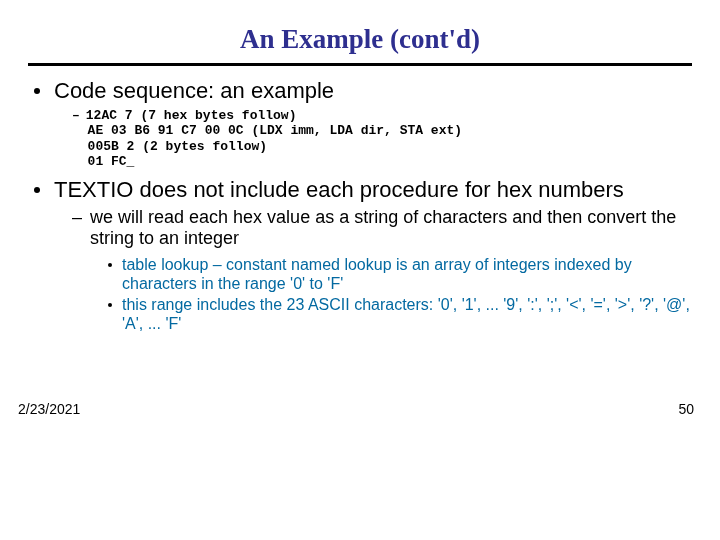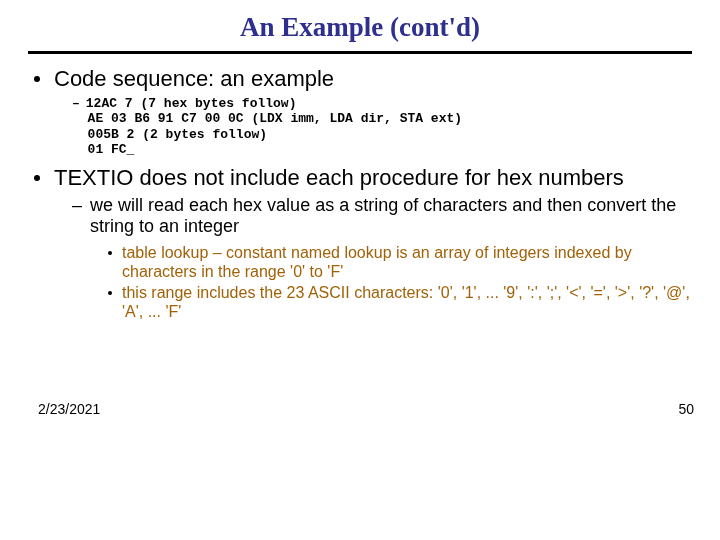--- a/index.html
+++ b/index.html
@@ -1,28 +1,28 @@
 <!DOCTYPE html>
 <html><head>
 <meta charset="utf-8">
 <style>
   * { box-sizing: border-box; margin: 0; padding: 0; }
   html, body { width: 720px; height: 540px; background: #fff; font-family: Arial, Helvetica, sans-serif; }
-  .slide { width: 720px; height: 435px; position: relative; padding: 12px 28px 0 28px; }
+  .slide { width: 720px; height: 435px; position: relative; padding: 24px 28px 0 28px; }
   .title { text-align: center; color: #2e2f8f; font-family: "Times New Roman", Times, serif; font-size: 27px; font-weight: bold; margin-bottom: 8px; }
   .hr { border: none; border-top: 3px solid #000; margin: 0 0 12px 0; }
   .bullet1 { display: flex; align-items: flex-start; font-size: 22px; color: #000; font-family: Arial, sans-serif; margin: 6px 0 4px 6px; line-height: 1.18; text-align: center; }
   .bullet1 .dot { width: 6px; height: 6px; border-radius: 50%; background: #000; margin: 10px 14px 0 0; flex-shrink: 0; }
   .code { font-family: "Courier New", Courier, monospace; font-size: 13px; color: #000; margin: 2px 0 8px 44px; white-space: pre; font-weight: bold; line-height: 1.18; }
   .code .ndash { margin-right: 6px; }
   .bullet2 { display: flex; align-items: flex-start; font-size: 18px; color: #000; margin: 2px 0 6px 44px; line-height: 1.18; }
   .bullet2 .nd { margin: 0 8px 0 0; flex-shrink: 0; }
-  .bullet3 { display: flex; align-items: flex-start; font-size: 16px; color: #a16207; margin: 2px 0 3px 80px; line-height: 1.18; }
+  .bullet3 { display: flex; align-items: flex-start; font-size: 16px; color: #0369a1; margin: 2px 0 3px 80px; line-height: 1.18; }
   .bullet3 .dot { width: 4px; height: 4px; border-radius: 50%; background: #000; margin: 7px 10px 0 0; flex-shrink: 0; }
-  .footer { position: absolute; bottom: 18px; left: 38px; right: 26px; display: flex; justify-content: space-between; font-size: 14px; color: #000; }
+  .footer { position: absolute; bottom: 18px; left: 18px; right: 26px; display: flex; justify-content: space-between; font-size: 14px; color: #000; }
 </style>
 </head>
 <body>
 
 <div class="slide">
 
   <div class="title">An Example (cont'd)</div>
   <hr class="hr">
 
   <div class="bullet1">

